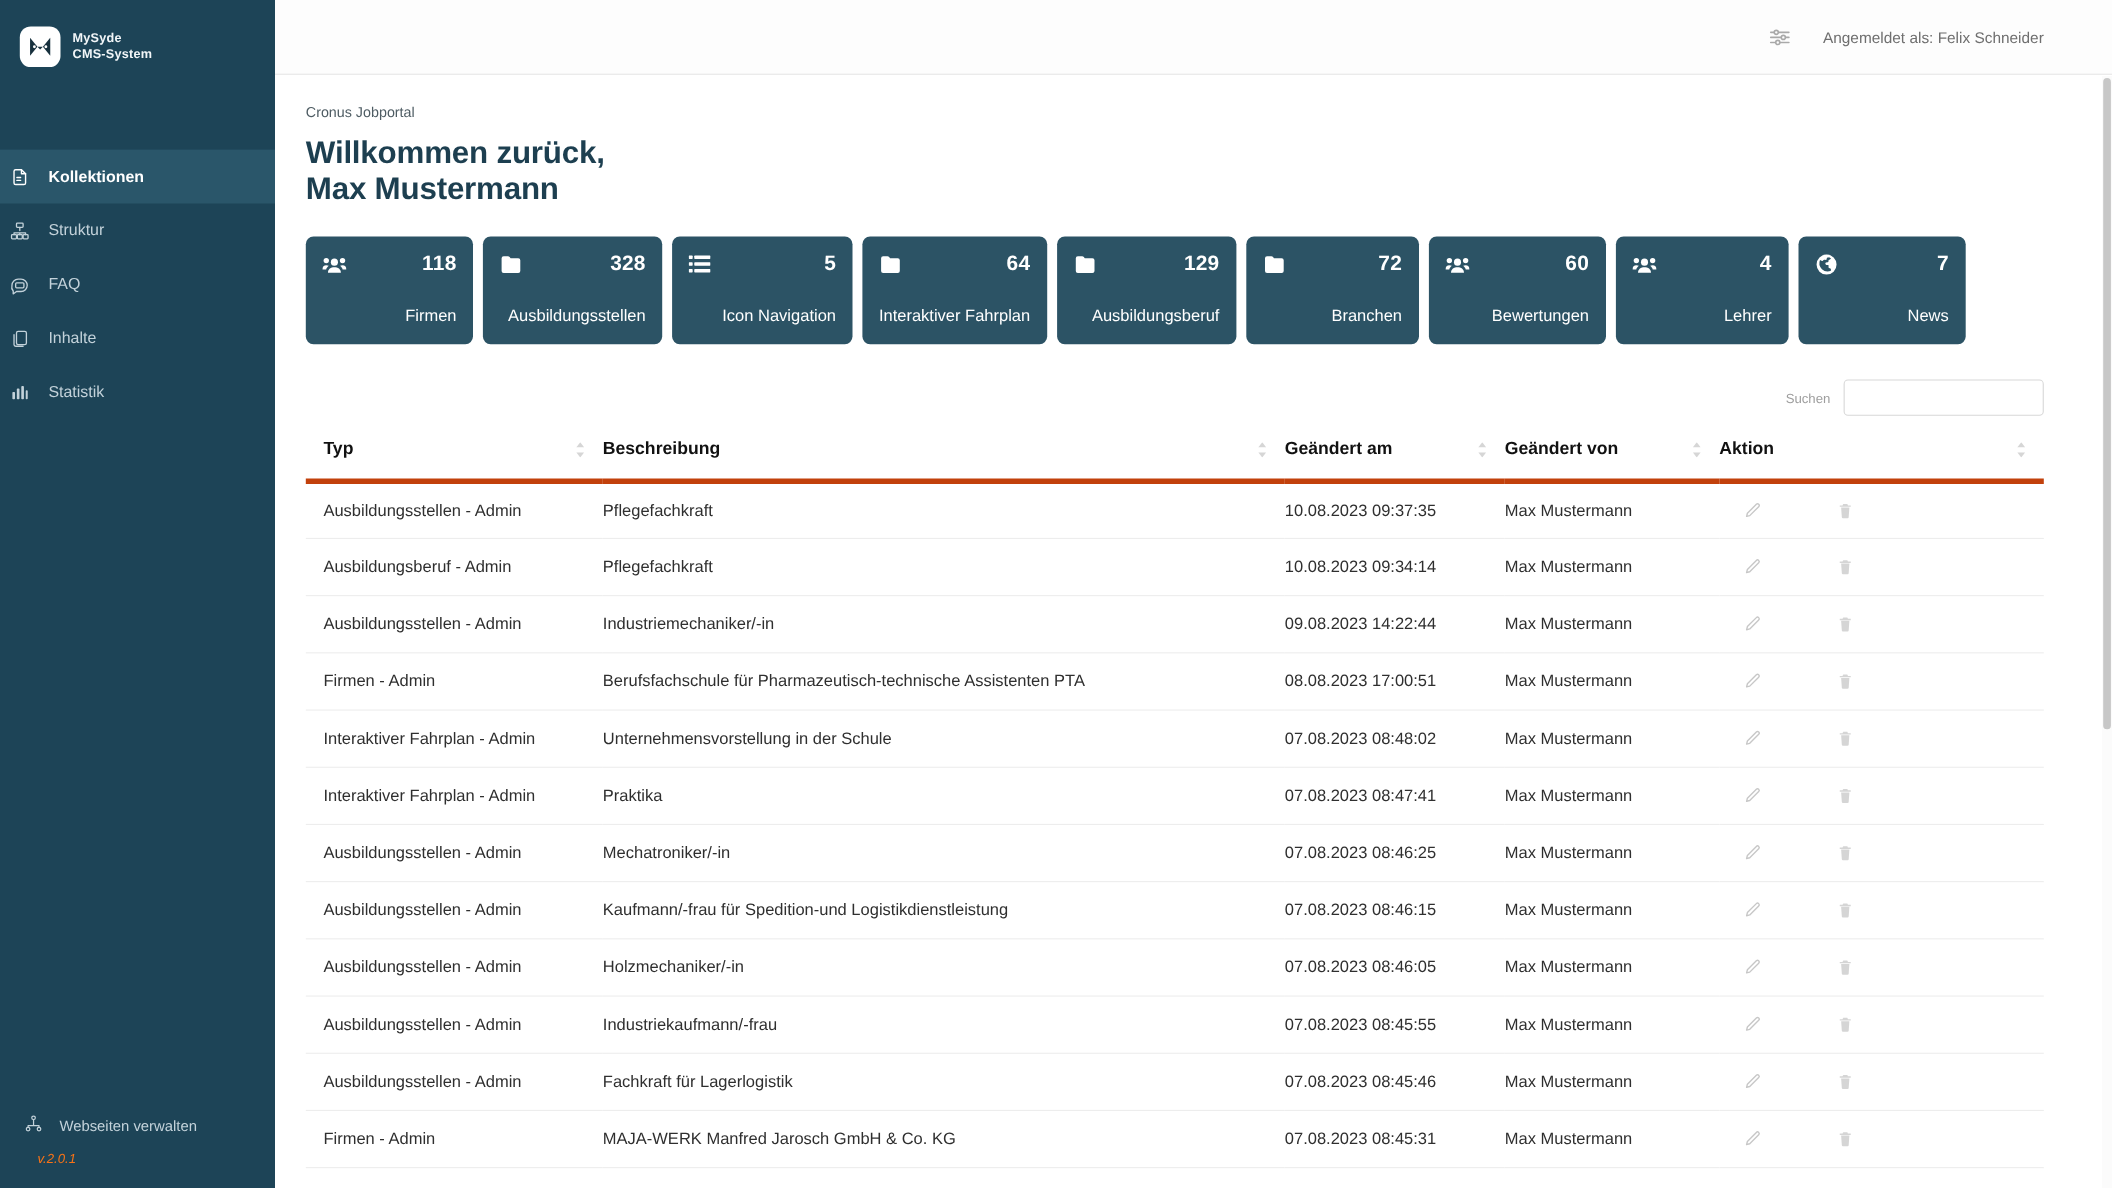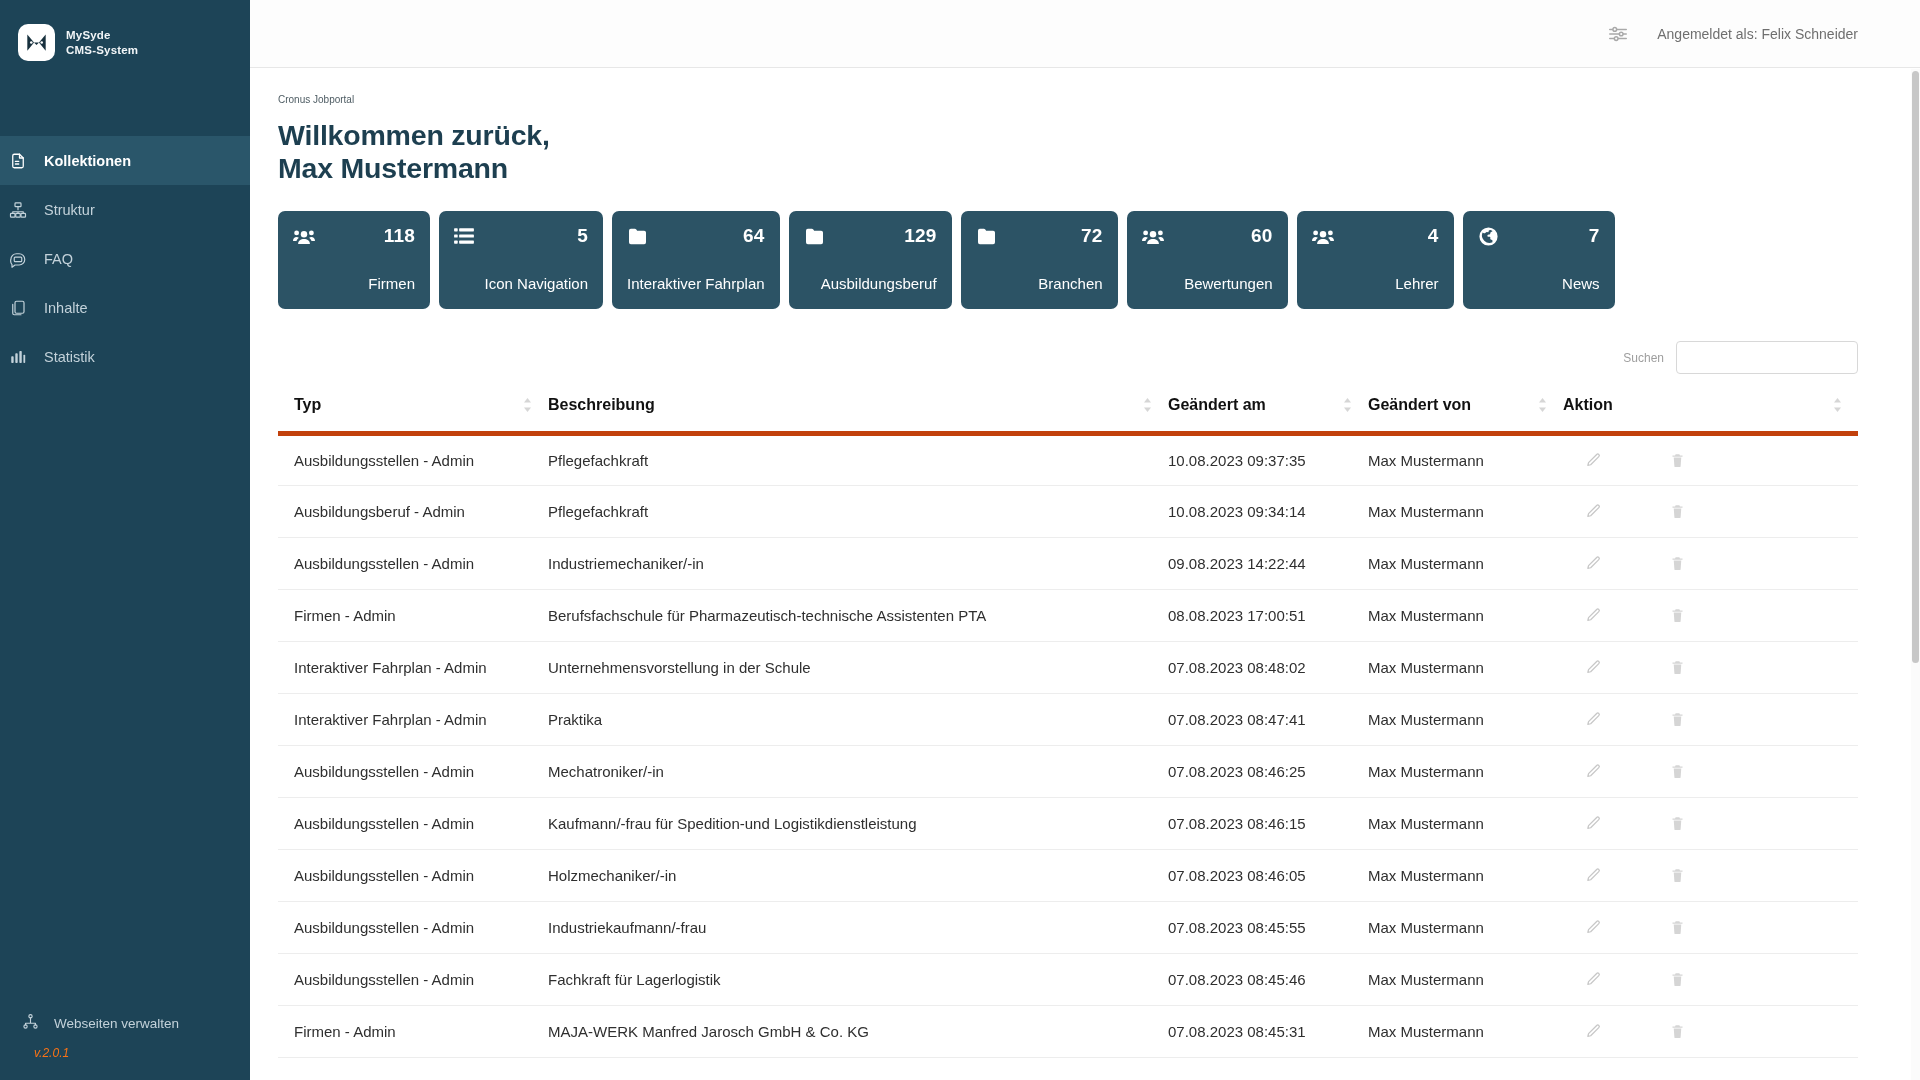--- a/index.html
+++ b/index.html
@@ -62,21 +62,21 @@
     border-bottom: 1px solid #e7e7e7;
     display: flex; align-items: center; justify-content: flex-end;
     padding-right: 62px; gap: 28px;
     background: #fdfdfd;
   }
   .topbar .settings-ico { width: 22px; height: 22px; cursor: pointer; opacity: .62; }
   .topbar .userline { font-size: 14px; color: #6f6f6f; }
 
   .content { padding: 26px 62px 0 28px; }
 
-  .breadcrumb { font-size: 10px; color: #4e5c63; margin-bottom: 14px; padding-left: 0px; }
+  .breadcrumb { font-size: 13px; color: #4e5c63; margin-bottom: 14px; padding-left: 0px; }
   .page-title {
     font-size: 28.5px; font-weight: 700; color: #1d3f50;
     line-height: 1.16; letter-spacing: -.2px; margin-bottom: 26px;
   }
   .page-title span { display: block; }
 
   
   .cards { display: flex; gap: 9px; }
   .card {
     background: #2c5365;
@@ -287,20 +287,31 @@
                   <path d="M0 15.6c0-3.2 2.1-4.9 4.6-4.9 1.1 0 2 .3 2.8.8-1.7 1.4-2.7 3.3-2.9 4.1z"></path>
                 <circle cx="23.4" cy="5.4" r="3.1"></circle>
                   <path d="M28 15.6c0-3.2-2.1-4.9-4.6-4.9-1.1 0-2 .3-2.8.8 1.7 1.4 2.7 3.3 2.9 4.1z"></path>
               </svg>
             </span>
             <span class="card-num">118</span>
           </div>
           <div class="card-label">Firmen</div>
         </div>
 
+        <div class="card c1">
+          <div class="card-top">
+            <span class="card-ico">
+              <svg width="21" height="17" viewBox="0 0 24 20" fill="#ffffff">
+                <path d="M2 3.2A2.2 2.2 0 0 1 4.2 1h4.6c.7 0 1.4.3 1.8.9l1 1.3h8.2A2.2 2.2 0 0 1 22 5.4v11.4A2.2 2.2 0 0 1 19.8 19H4.2A2.2 2.2 0 0 1 2 16.8z"></path>
+              </svg>
+            </span>
+            <span class="card-num">328</span>
+          </div>
+          <div class="card-label">Ausbildungsstellen</div>
+        </div>
 
         <div class="card c2">
           <div class="card-top">
             <span class="card-ico">
               <svg width="20" height="18" viewBox="0 0 22 20" fill="#ffffff">
                 <rect x="0" y="1.5" width="4" height="3.4" rx=".7"></rect>
                   <rect x="5.6" y="1.5" width="16.4" height="3.4" rx=".7"></rect>
                 <rect x="0" y="8.3" width="4" height="3.4" rx=".7"></rect>
                   <rect x="5.6" y="8.3" width="16.4" height="3.4" rx=".7"></rect>
                 <rect x="0" y="15.1" width="4" height="3.4" rx=".7"></rect>

